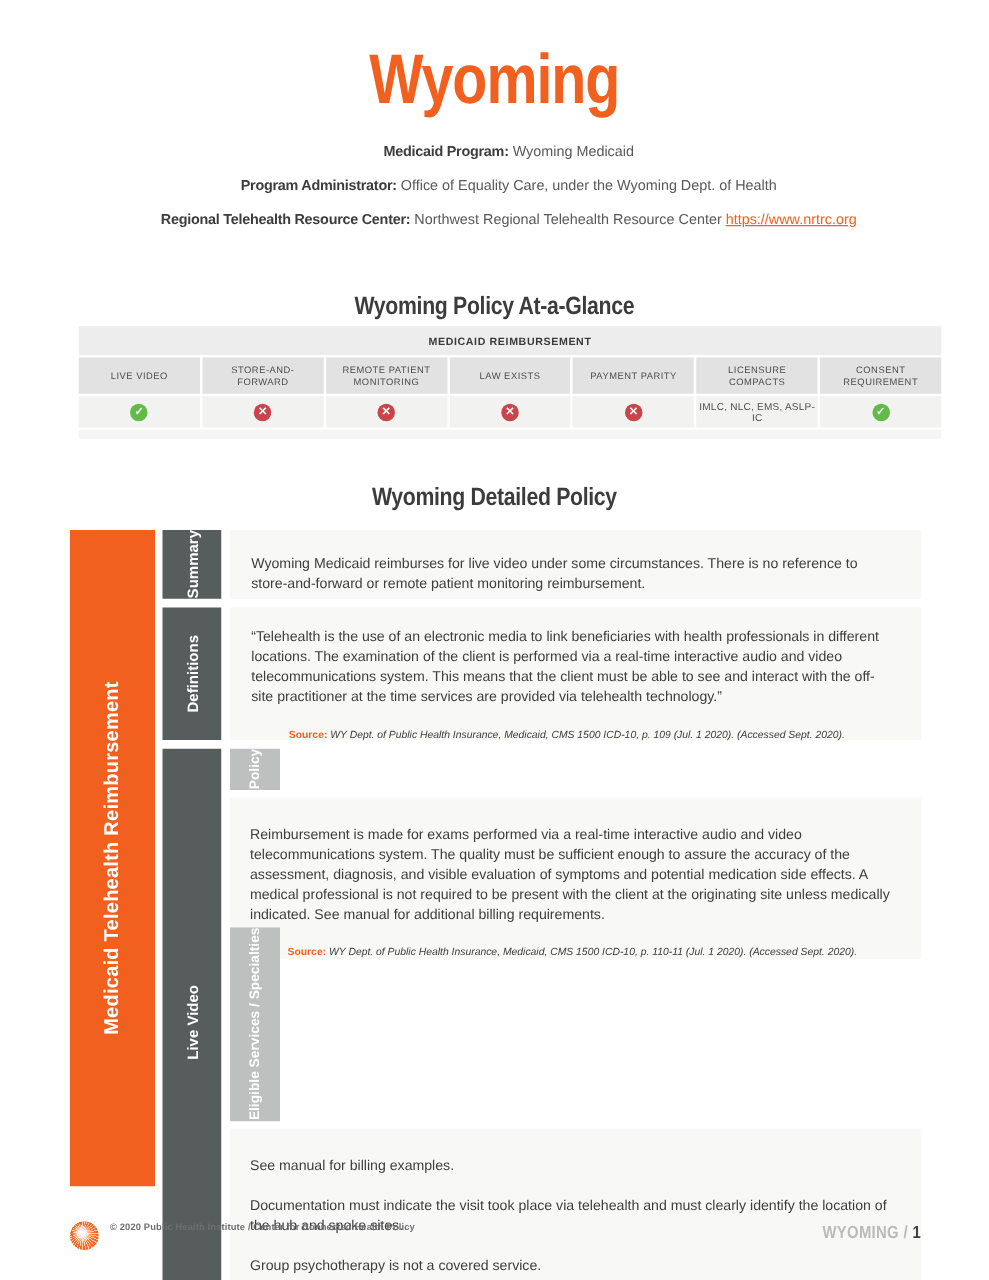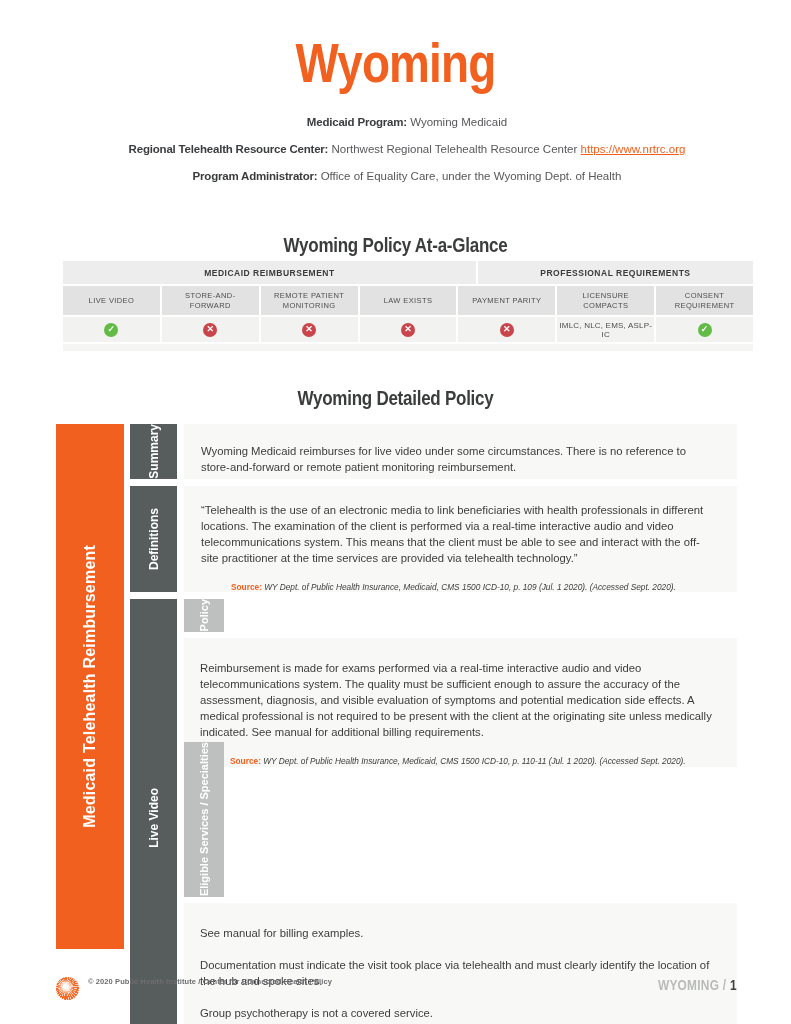--- a/index.html
+++ b/index.html
@@ -177,36 +177,35 @@
 <div class="page">
 
   <div class="title">Wyoming</div>
 
   <div class="meta">
     <div class="meta-row">
       <span class="meta-label">Medicaid Program:</span>
       <span>Wyoming Medicaid</span>
     </div>
     <div class="meta-row">
+      <span class="meta-label">Program Administrator:</span>
+      <span>Office of Equality Care, under the Wyoming Dept. of Health</span>
+    </div>
+    <div class="meta-row">
       <span class="meta-label">Regional Telehealth Resource Center:</span>
       <span>Northwest Regional Telehealth Resource Center</span>
       <a class="meta-link" href="#">https://www.nrtrc.org</a>
     </div>
-    <div class="meta-row">
-      <span class="meta-label">Program Administrator:</span>
-      <span>Office of Equality Care, under the Wyoming Dept. of Health</span>
-    </div>
   </div>
 
   <div class="section-heading glance-heading">Wyoming Policy At-a-Glance</div>
 
   <div class="glance-table">
     <div class="glance-row">
         <div class="glance-group-cell" style="flex: 3 1 0%;">MEDICAID REIMBURSEMENT</div>
-        <div class="glance-group-cell" style="flex: 2 1 0%;">PROFESSIONAL REQUIREMENTS</div>
       </div>
     <div class="glance-row">
         <div class="glance-col-cell">LIVE VIDEO</div>
         <div class="glance-col-cell">STORE-AND-FORWARD</div>
         <div class="glance-col-cell">REMOTE PATIENT MONITORING</div>
         <div class="glance-col-cell">LAW EXISTS</div>
         <div class="glance-col-cell">PAYMENT PARITY</div>
         <div class="glance-col-cell">LICENSURE COMPACTS</div>
         <div class="glance-col-cell">CONSENT REQUIREMENT</div>
       </div>

